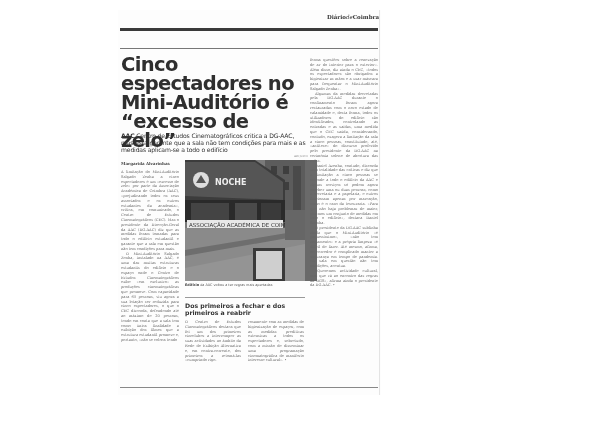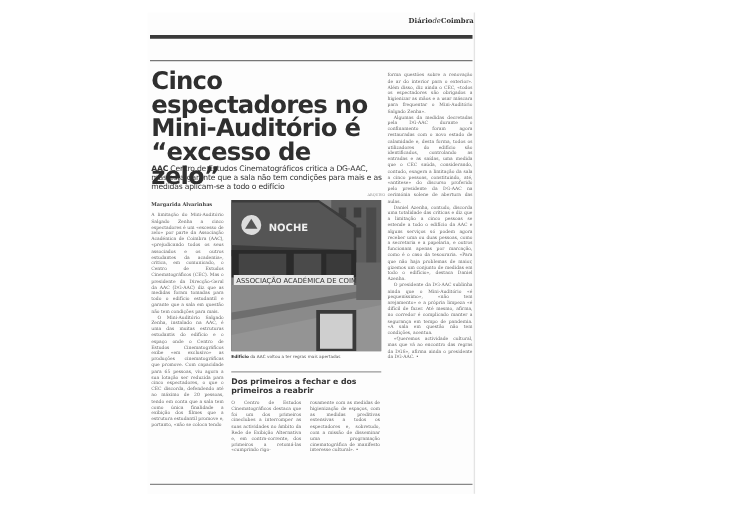--- a/index.html
+++ b/index.html
@@ -12,21 +12,21 @@
     .rule-thin { position: absolute; left: 2px; top: 38px; width: 258px; height: 1px; background: #777; }
     .headline { position: absolute; left: 3px; top: 45px; width: 185px; font-family: "DejaVu Sans", sans-serif; font-weight: bold; font-size: 19.5px; line-height: 19px; color: #2f2f2f; letter-spacing: -0.6px; margin: 0; }
     .deck { position: absolute; left: 3px; top: 122px; width: 185px; font-family: "DejaVu Sans", sans-serif; font-size: 6.1px; line-height: 7.2px; color: #333; letter-spacing: -0.15px; }
     .deck b { font-weight: bold; }
     .byline { position: absolute; left: 3px; top: 151px; font-size: 4px; font-weight: bold; color: #444; }
     .col { position: absolute; font-size: 3.6px; line-height: 4.8px; color: #666; text-align: justify; }
     .col p { margin: 0; text-indent: 5px; }
     .col p:first-child { text-indent: 0; }
     .col-left { left: 3px; top: 160px; width: 58px; height: 222px; overflow: hidden; }
     .col-right { left: 192px; top: 48px; width: 68px; height: 326px; overflow: hidden; }
-    .photo { position: absolute; left: 67px; top: 150px; width: 120px; height: 121px; overflow: hidden; background: #6a6a6a; }
+    .photo { position: absolute; left: 67px; top: 150px; width: 132px; height: 121px; overflow: hidden; background: #6a6a6a; }
     .credit { position: absolute; left: 176px; top: 144px; font-size: 2.8px; color: #888; }
     .caption { position: absolute; left: 67px; top: 273px; width: 120px; font-family: "DejaVu Sans", sans-serif; font-size: 3.4px; color: #555; }
     .caption b { color: #333; }
     .sub-rule { position: absolute; left: 67px; top: 287px; width: 120px; height: 1px; background: #999; }
     .subhead { position: absolute; left: 67px; top: 293px; width: 120px; font-family: "DejaVu Sans", sans-serif; font-weight: bold; font-size: 6.2px; line-height: 6.8px; color: #333; margin: 0; }
     .col-sub1 { left: 67px; top: 310px; width: 56px; height: 64px; overflow: hidden; }
     .col-sub2 { left: 130px; top: 310px; width: 56px; height: 64px; overflow: hidden; }
     .rule-bottom { position: absolute; left: 2px; top: 377px; width: 258px; height: 1px; background: #888; }
   </style>
 </head>

